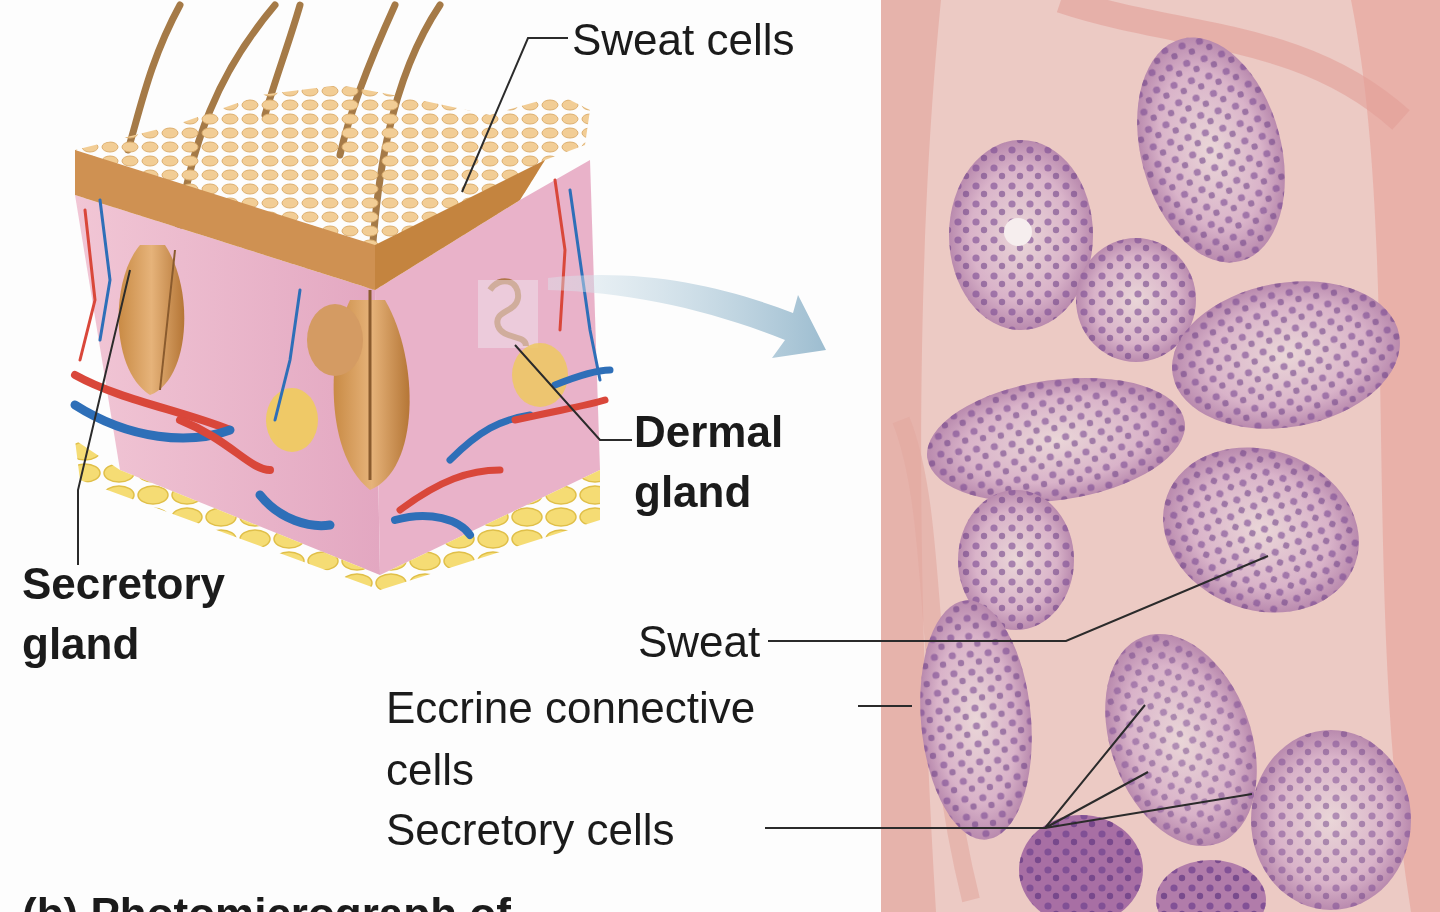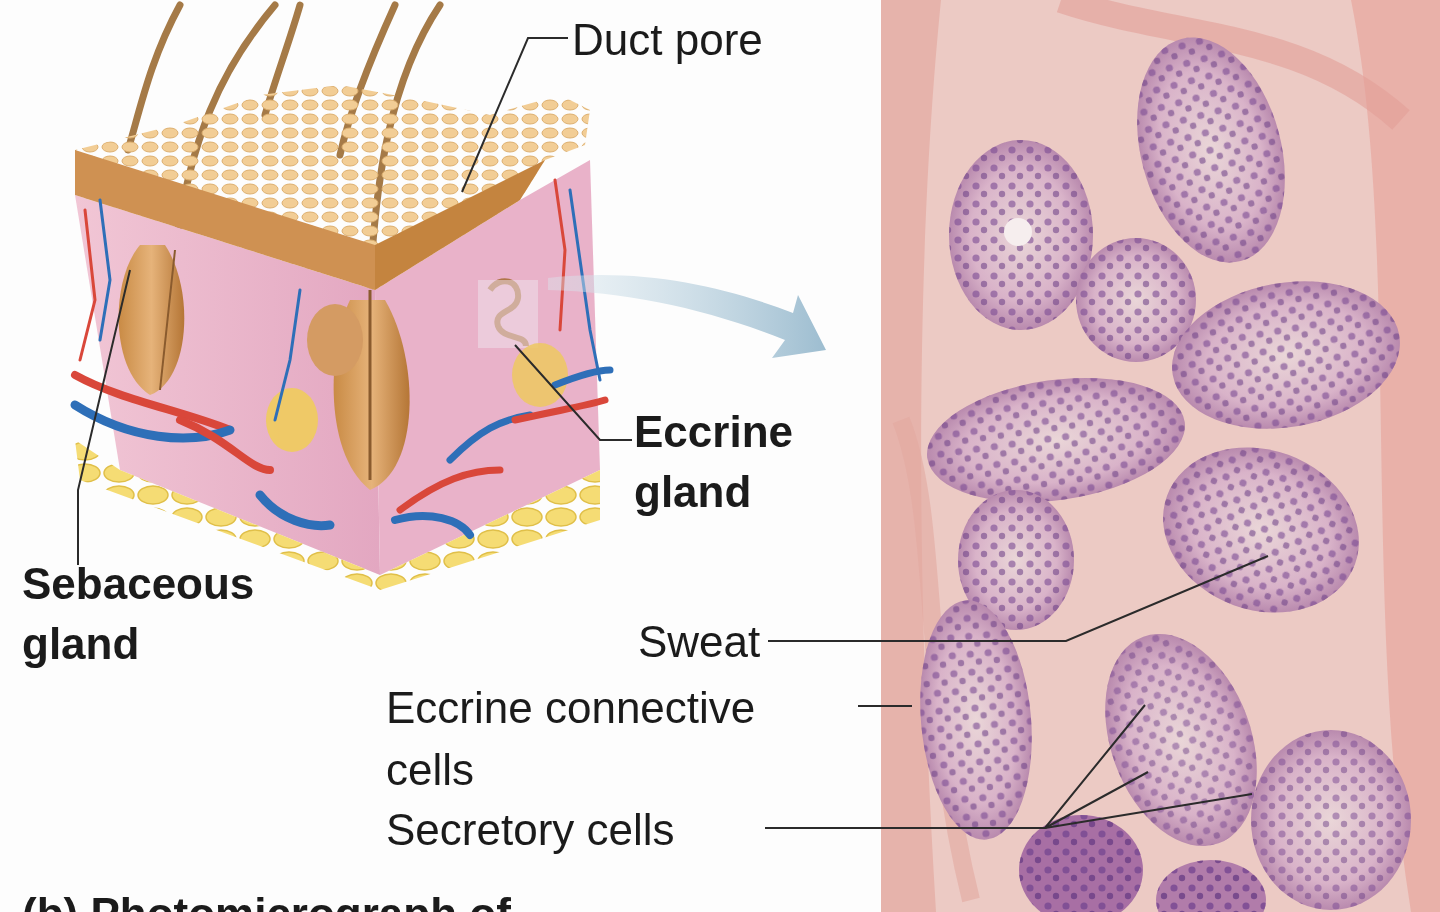--- a/index.html
+++ b/index.html
@@ -153,26 +153,26 @@
     <polyline points="768,641 1066,641 1268,556"></polyline>
 
     <polyline points="858,706 912,706"></polyline>
 
     <polyline points="765,828 1045,828 1145,705"></polyline>
     <polyline points="1045,828 1148,772"></polyline>
     <polyline points="1045,828 1252,794"></polyline>
   </g>
 </svg>
 
-<div class="label reg" style="left:572px; top:18px;">Duct pore</div>
+<div class="label reg" style="left:572px; top:18px;">Sweat cells</div>
 
-<div class="label bold" style="left:634px; top:410px;">Eccrine</div>
+<div class="label bold" style="left:634px; top:410px;">Dermal</div>
 <div class="label bold" style="left:634px; top:470px;">gland</div>
 
-<div class="label bold" style="left:22px; top:562px;">Sebaceous</div>
+<div class="label bold" style="left:22px; top:562px;">Secretory</div>
 <div class="label bold" style="left:22px; top:622px;">gland</div>
 
 <div class="label reg" style="left:638px; top:620px;">Sweat</div>
 <div class="label reg" style="left:386px; top:686px;">Eccrine connective</div>
 <div class="label reg" style="left:386px; top:748px;">cells</div>
 <div class="label reg" style="left:386px; top:808px;text-align:center;">Secretory cells</div>
 
 <div class="label bold" style="left:22px; top:892px;">(b) Photomicrograph of</div>
 
 </body></html>

